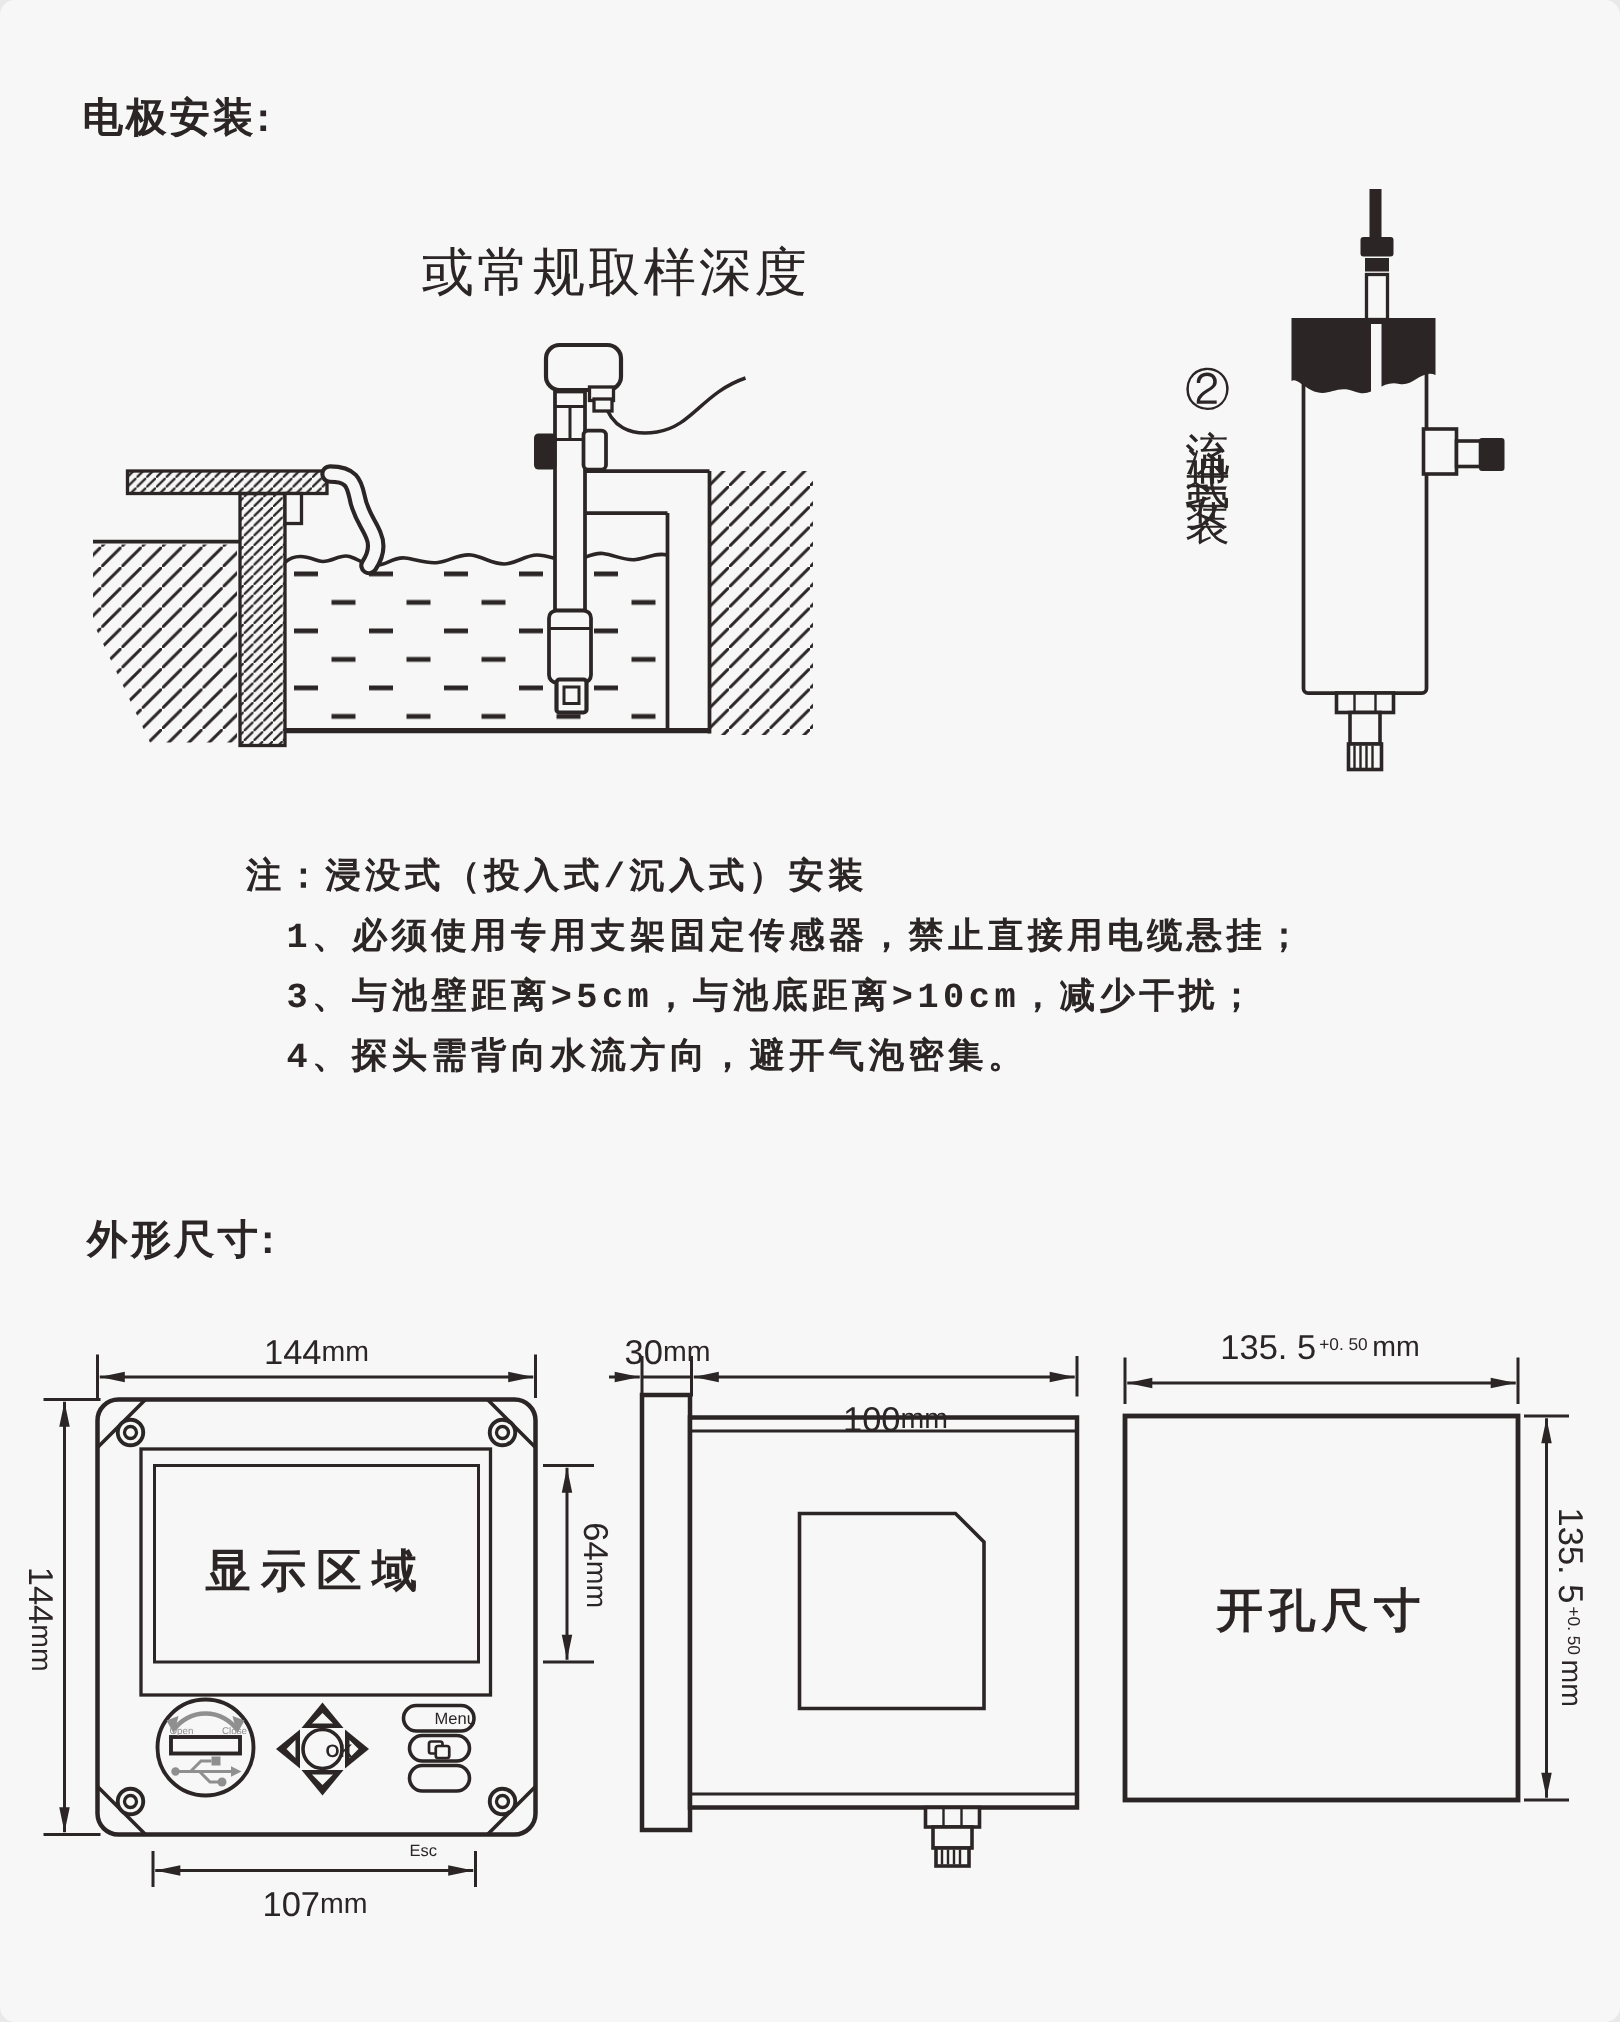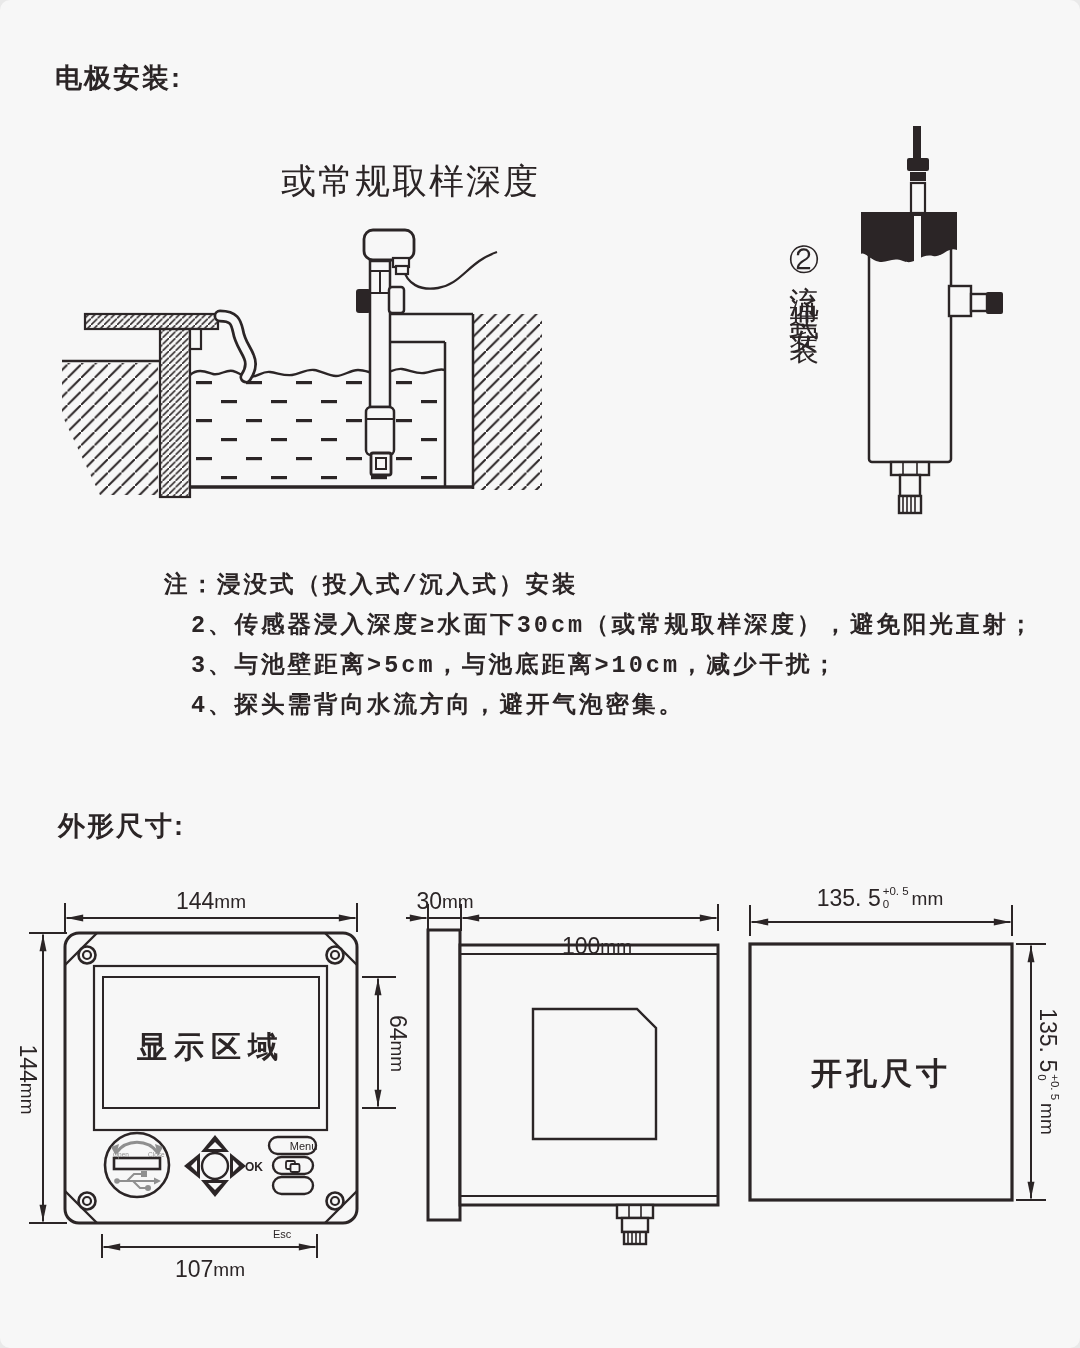--- a/index.html
+++ b/index.html
@@ -18,21 +18,21 @@
   }
   .notes{font-size:23.5px;font-weight:600;letter-spacing:3px;line-height:40px;}
   .notes .item{padding-left:27px;}
   .dim{
     display:flex;align-items:center;justify-content:center;
     font-size:23px;white-space:nowrap;
   }
   .dim .unit{font-size:19px;}
   .rot90{transform:rotate(90deg);transform-origin:center center;}
   .tol{
-    display:inline-flex;flex-direction:column;align-items:flex-start;
+    display:inline-flex;flex-direction:row;align-items:flex-start;
     font-size:11.5px;line-height:1.1;margin:0 3px 0 2px;transform:translateY(-1px);
     letter-spacing:0;
   }
   .display-label{
     font-family:"DejaVu Serif","Liberation Serif",serif;
     font-size:30px;font-weight:600;letter-spacing:7px;text-align:center;
   }
   .cutout-label{
     font-family:"DejaVu Serif","Liberation Serif",serif;
     font-size:31px;font-weight:600;letter-spacing:4px;text-align:center;
@@ -138,21 +138,21 @@
         <path d="M903 462 V475 M917 462 V475" stroke="#2b2526" stroke-width="1.6"></path>
         <rect x="900" y="475" width="20" height="21" fill="#f7f7f7" stroke="#2b2526" stroke-width="2.4"></rect>
         <rect x="899" y="496" width="22" height="17" fill="#f7f7f7" stroke="#2b2526" stroke-width="2.4"></rect>
         <path d="M903 497 V512 M907 497 V512 M911 497 V512 M915 497 V512" stroke="#2b2526" stroke-width="1.6"></path>
       </g>
     </g>
   </svg>
 
   <div class="abs notes" style="left:164px;top:566px;width:880px;font-family:Liberation Mono, monospace;">
     <div>注：浸没式（投入式/沉入式）安装</div>
-    <div class="item">2、传感器浸入深度≥水面下30cm（或常规取样深度），避免阳光直射；</div>
+    <div class="item">1、必须使用专用支架固定传感器，禁止直接用电缆悬挂；</div>
     <div class="item">3、与池壁距离&gt;5cm，与池底距离&gt;10cm，减少干扰；</div>
     <div class="item">4、探头需背向水流方向，避开气泡密集。</div>
   </div>
 
   <div class="abs heading" style="left:58px;top:808px;">外形尺寸:</div>
 
   <svg class="abs" style="left:15px;top:880px;" width="400" height="420" viewBox="15 880 400 420">
     <defs>
       <marker id="ar" markerWidth="18" markerHeight="9" refX="17.2" refY="4.5" orient="auto-start-reverse" markerUnits="userSpaceOnUse">
         <path d="M0.5 1 L17.2 4.5 L0.5 8 Z" fill="#2b2526"></path>
@@ -237,21 +237,21 @@
     <span>64</span>
       <span class="unit">mm</span>
   </div>
   <div class="abs dim" style="left:140px;top:1256px;width:140px;">
     <span>107</span>
       <span class="unit">mm</span>
   </div>
   <div class="abs display-label" style="left:111px;top:1027px;width:200px;">显示区域</div>
   <div class="abs usb-label" style="left:113px;top:1152px;">Open</div>
   <div class="abs usb-label" style="left:148px;top:1152px;">Close</div>
-  <div class="abs ok-label" style="left:200px;top:1160px;width:52px;padding-left:28px;">OK</div>
+  <div class="abs ok-label" style="left:200px;top:1160px;width:52px;">OK</div>
   <div class="abs btn-label" style="left:269px;top:1141px;width:69px;">Menu</div>
   <div class="abs btn-label" style="left:273px;top:1181px;width:17px;margin-top:48px;">Esc</div>
 
   <svg class="abs" style="left:405px;top:880px;" width="330" height="420" viewBox="405 880 330 420">
     <defs>
       <marker id="ar2" markerWidth="18" markerHeight="9" refX="17.2" refY="4.5" orient="auto-start-reverse" markerUnits="userSpaceOnUse">
         <path d="M0.5 1 L17.2 4.5 L0.5 8 Z" fill="#2b2526"></path>
       </marker>
     </defs>
     <g stroke="#2b2526" stroke-width="2" fill="none">

